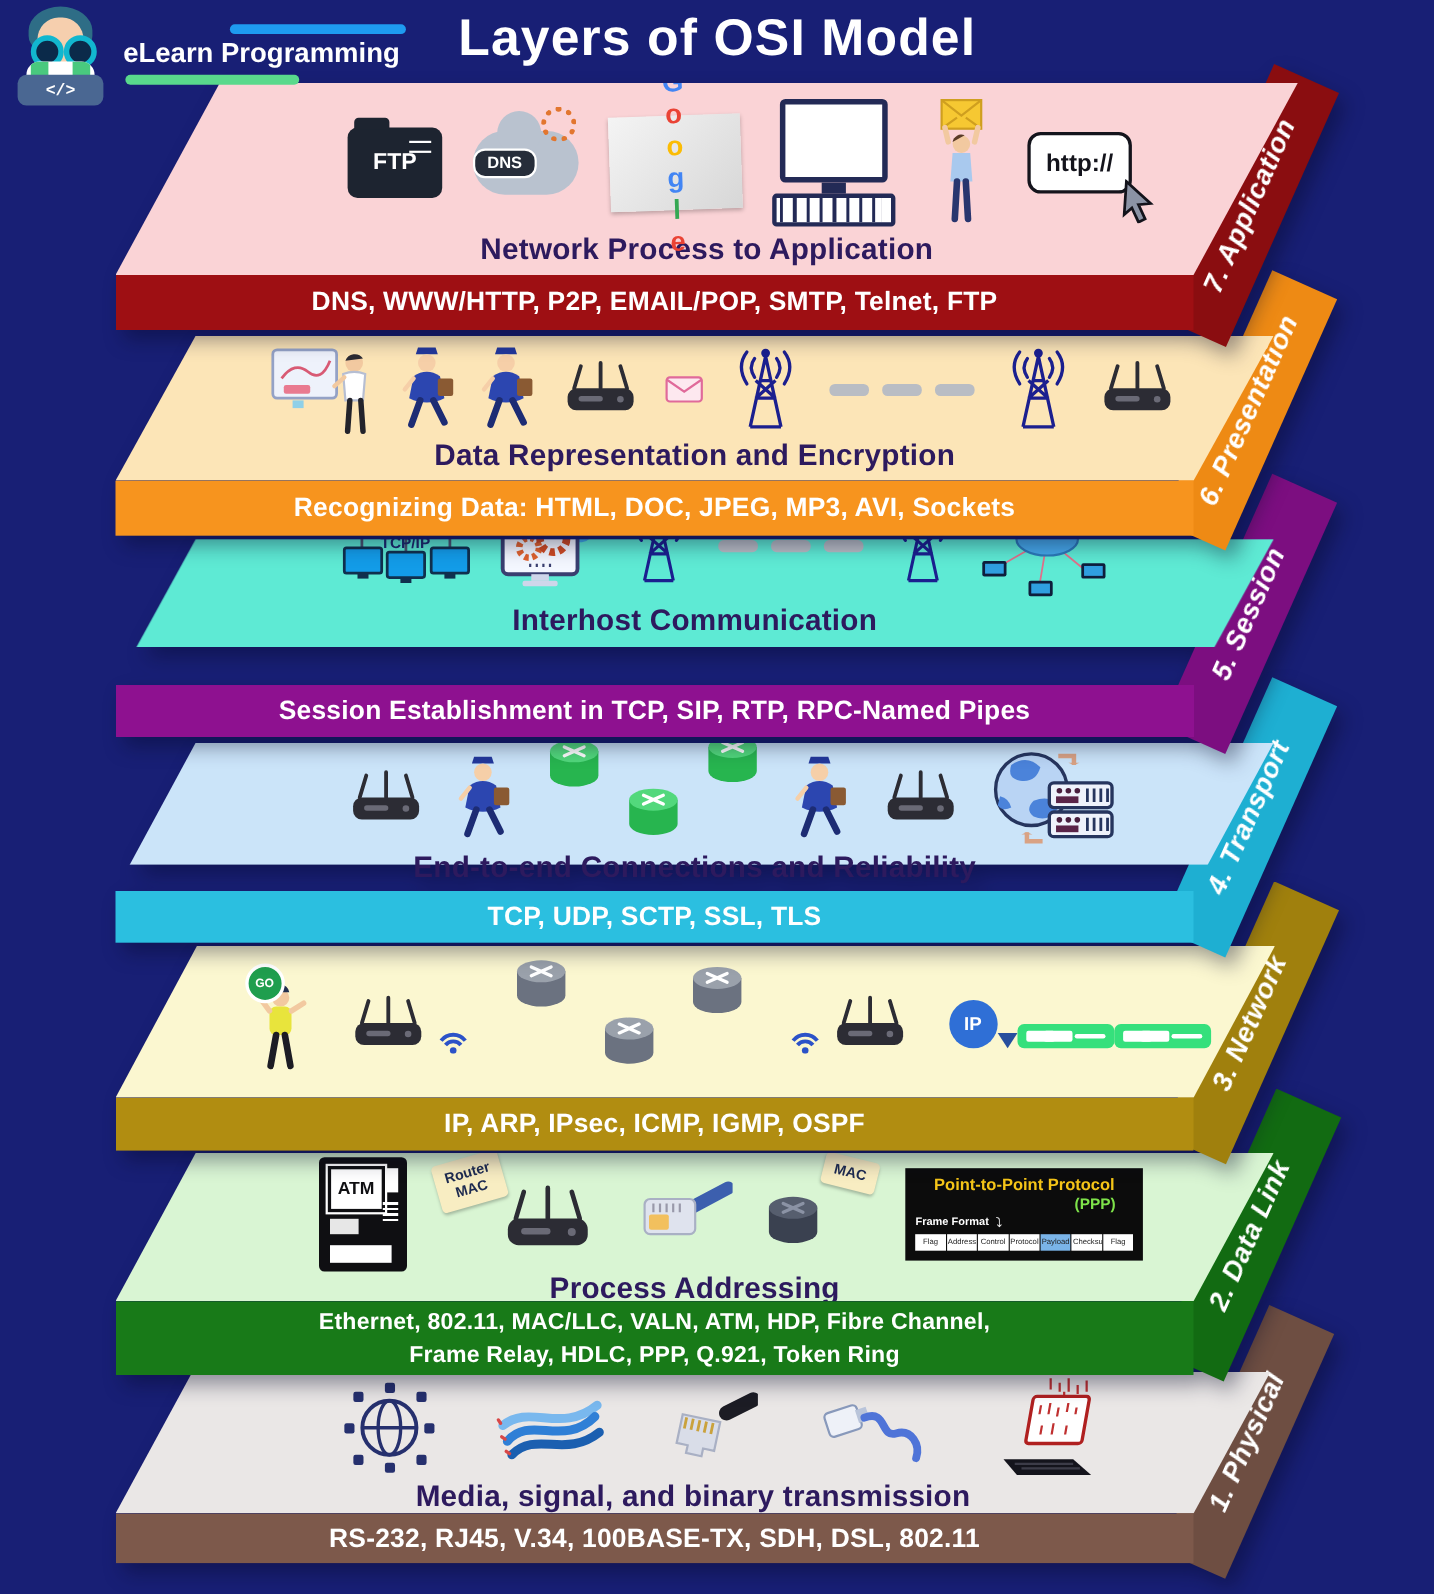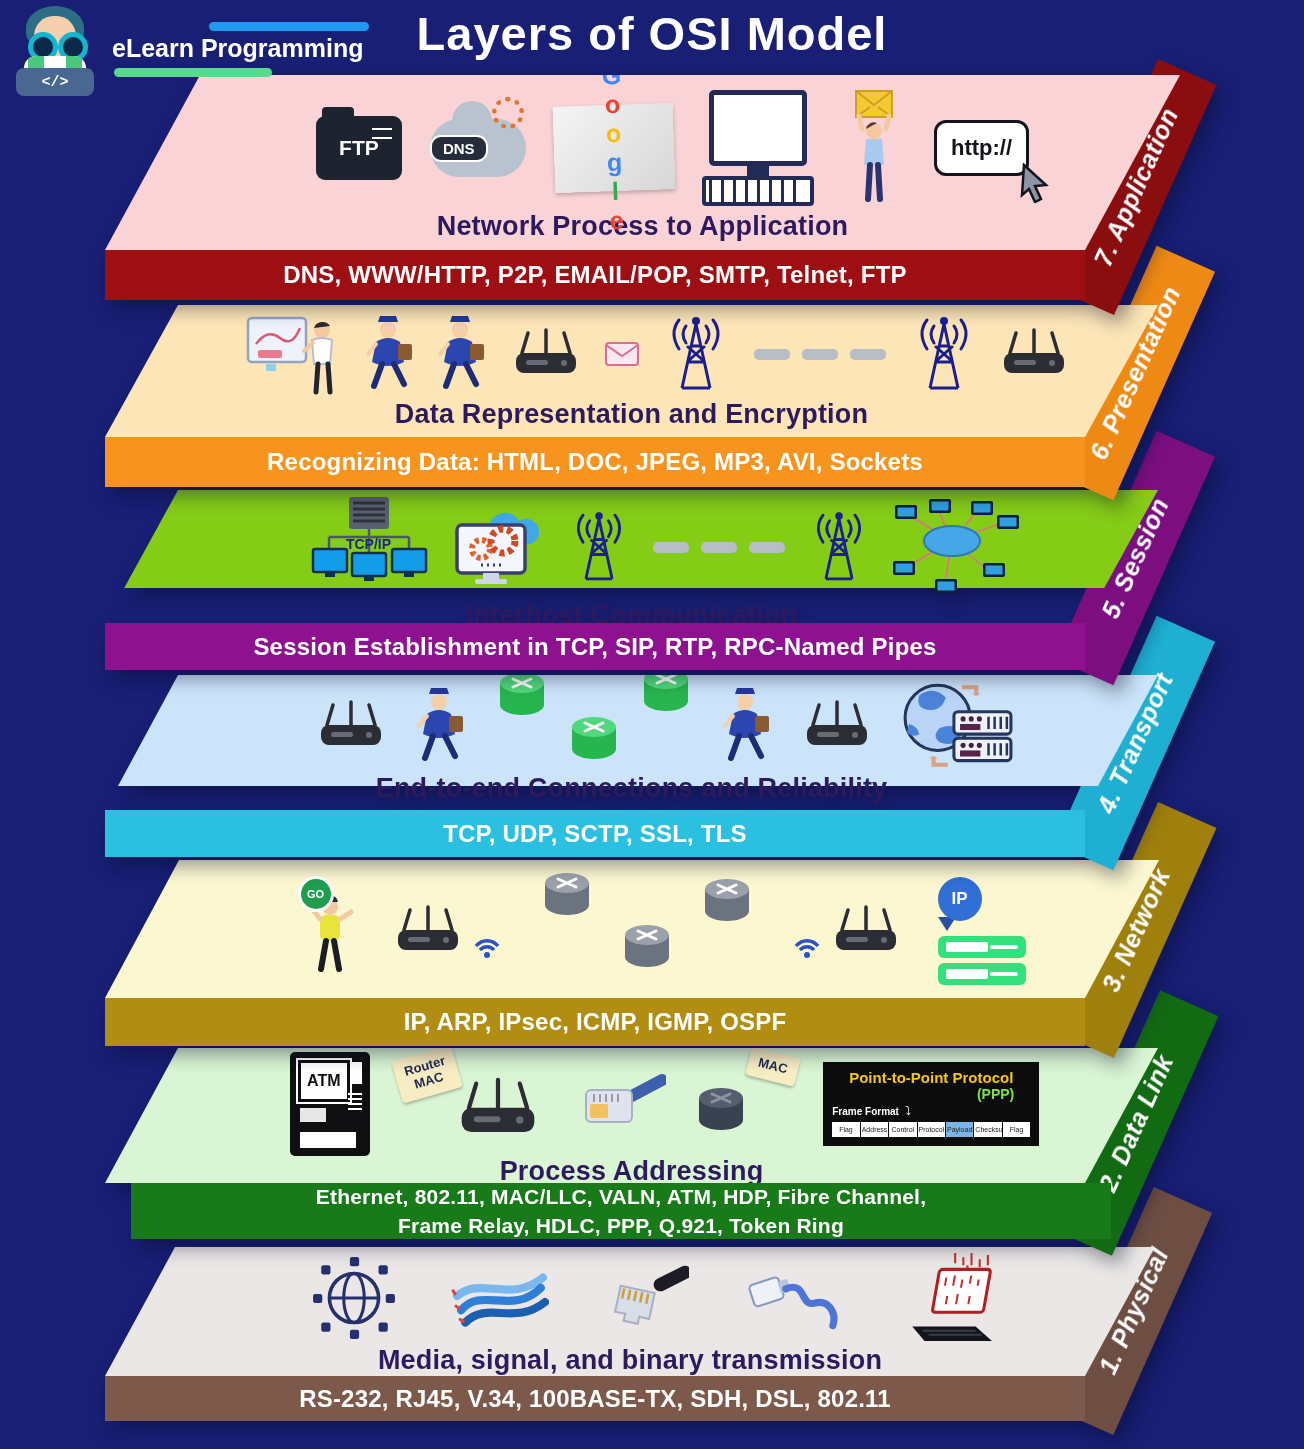--- a/index.html
+++ b/index.html
@@ -64,21 +64,21 @@
     background-image:repeating-linear-gradient(90deg,#232a56 0 3px,transparent 3px 12px);background-size:92px 5px;
     background-repeat:repeat-y;background-position:3px 3px}
   .http-tag{background:#fff;border:3px solid #14141c;border-radius:12px;padding:12px 14px;
     font-weight:800;font-size:22px;color:#14141c;position:relative}
   .http-tag svg{position:absolute;right:-26px;bottom:-30px}
 
   
   .go-badge{position:absolute;top:-12px;left:-6px;width:30px;height:30px;border-radius:50%;background:#1f9e4e;
     color:#fff;font-size:11px;font-weight:800;display:flex;align-items:center;justify-content:center;border:3px solid #fff;z-index:2}
   .wifi-router{display:flex;align-items:flex-end}
-  .ip-server{display:flex;flex-direction:column;align-items:flex-start;position:relative}
+  .ip-server{display:flex;flex-direction:row;align-items:flex-end;position:relative}
   .ip-pin{width:44px;height:44px;border-radius:50%;background:#2f6fd6;color:#fff;font-weight:800;font-size:17px;
     display:flex;align-items:center;justify-content:center;z-index:1}
   .pin-tail{width:0;height:0;border-left:9px solid transparent;border-right:9px solid transparent;border-top:14px solid #274f9e;margin-top:-4px}
   .srv-g{width:88px;height:22px;background:#35e07c;border-radius:6px;margin-top:5px;position:relative}
   .srv-g::before{content:"";position:absolute;left:8px;top:6px;width:26px;height:10px;
     background:#fff;border-radius:2px;box-shadow:16px 0 0 #fff}
   .srv-g::after{content:"";position:absolute;right:8px;top:9px;width:28px;height:4px;background:#fff;border-radius:2px}
 
   
   .tcpip{position:relative}
@@ -271,21 +271,21 @@
     </div>
     <div class="band" style="top: 132px; height: 50px; background: rgb(247, 148, 30);">
       <span>Recognizing Data: HTML, DOC, JPEG, MP3, AVI, Sockets</span>
     </div>
   </div>
 
   <div class="layer" style="top:490px;z-index:15">
     <div class="ribbon" style="left: 905px; top: 36px; width: 250px; background: rgb(124, 14, 128);">
       <span>5. Session</span>
     </div>
-    <div class="face" style="width: 1053px; height: 98px; clip-path: polygon(73px 0px, 1053px 0px, 980px 133px, 0px 133px); background: #84cc16;">
+    <div class="face" style="width: 1053px; height: 98px; clip-path: polygon(73px 0px, 1053px 0px, 980px 133px, 0px 133px); background: #5eead4; justify-content: flex-end;">
       <div class="icons" style="gap:18px;padding:4px 40px 0 100px">
         <div class="ic tcpip">
           <svg width="128" height="106" viewBox="0 0 128 104">
             <rect x="44" y="2" width="40" height="32" rx="3" fill="#59616e"></rect>
             <path d="M48 8 h32 M48 14 h32 M48 20 h32 M48 26 h32" stroke="#2e333c" stroke-width="3"></path>
             <path d="M64 34 v8 M24 42 h80 M24 42 v12 M64 42 v16 M104 42 v12" stroke="#4a5570" stroke-width="2.5" fill="none"></path>
             <g>
                 <rect x="8" y="54" width="34" height="23" rx="2" fill="#139ce8" stroke="#10304e" stroke-width="2.5"></rect>
                 <rect x="20" y="77" width="10" height="5" fill="#10304e"></rect>
               </g>
@@ -627,21 +627,21 @@
             <span>Control</span>
             <span>Protocol</span>
             <span class="hl">Payload</span>
             <span>Checksum</span>
             <span>Flag</span>
           </div>
         </div>
       </div>
       <div class="face-title">Process Addressing</div>
     </div>
-    <div class="band" style="top: 135px; height: 56px; background: rgb(24, 122, 24); margin-left: 26px;">
+    <div class="band" style="top: 135px; height: 67px; background: rgb(24, 122, 24);">
       <span class="b2">Ethernet, 802.11, MAC/LLC, VALN, ATM, HDP, Fibre Channel,</span>
       <span class="b2">Frame Relay, HDLC, PPP, Q.921, Token Ring</span>
     </div>
   </div>
 
   <div class="layer" style="top:1247px;z-index:11">
     <div class="ribbon" style="left: 907px; top: 32px; width: 243px; background: rgb(110, 78, 66);">
       <span>1. Physical</span>
     </div>
     <div class="face" style="width: 1050px; height: 129px; clip-path: polygon(70px 0px, 1050px 0px, 980px 129px, 0px 129px); background: rgb(234, 231, 230);">

